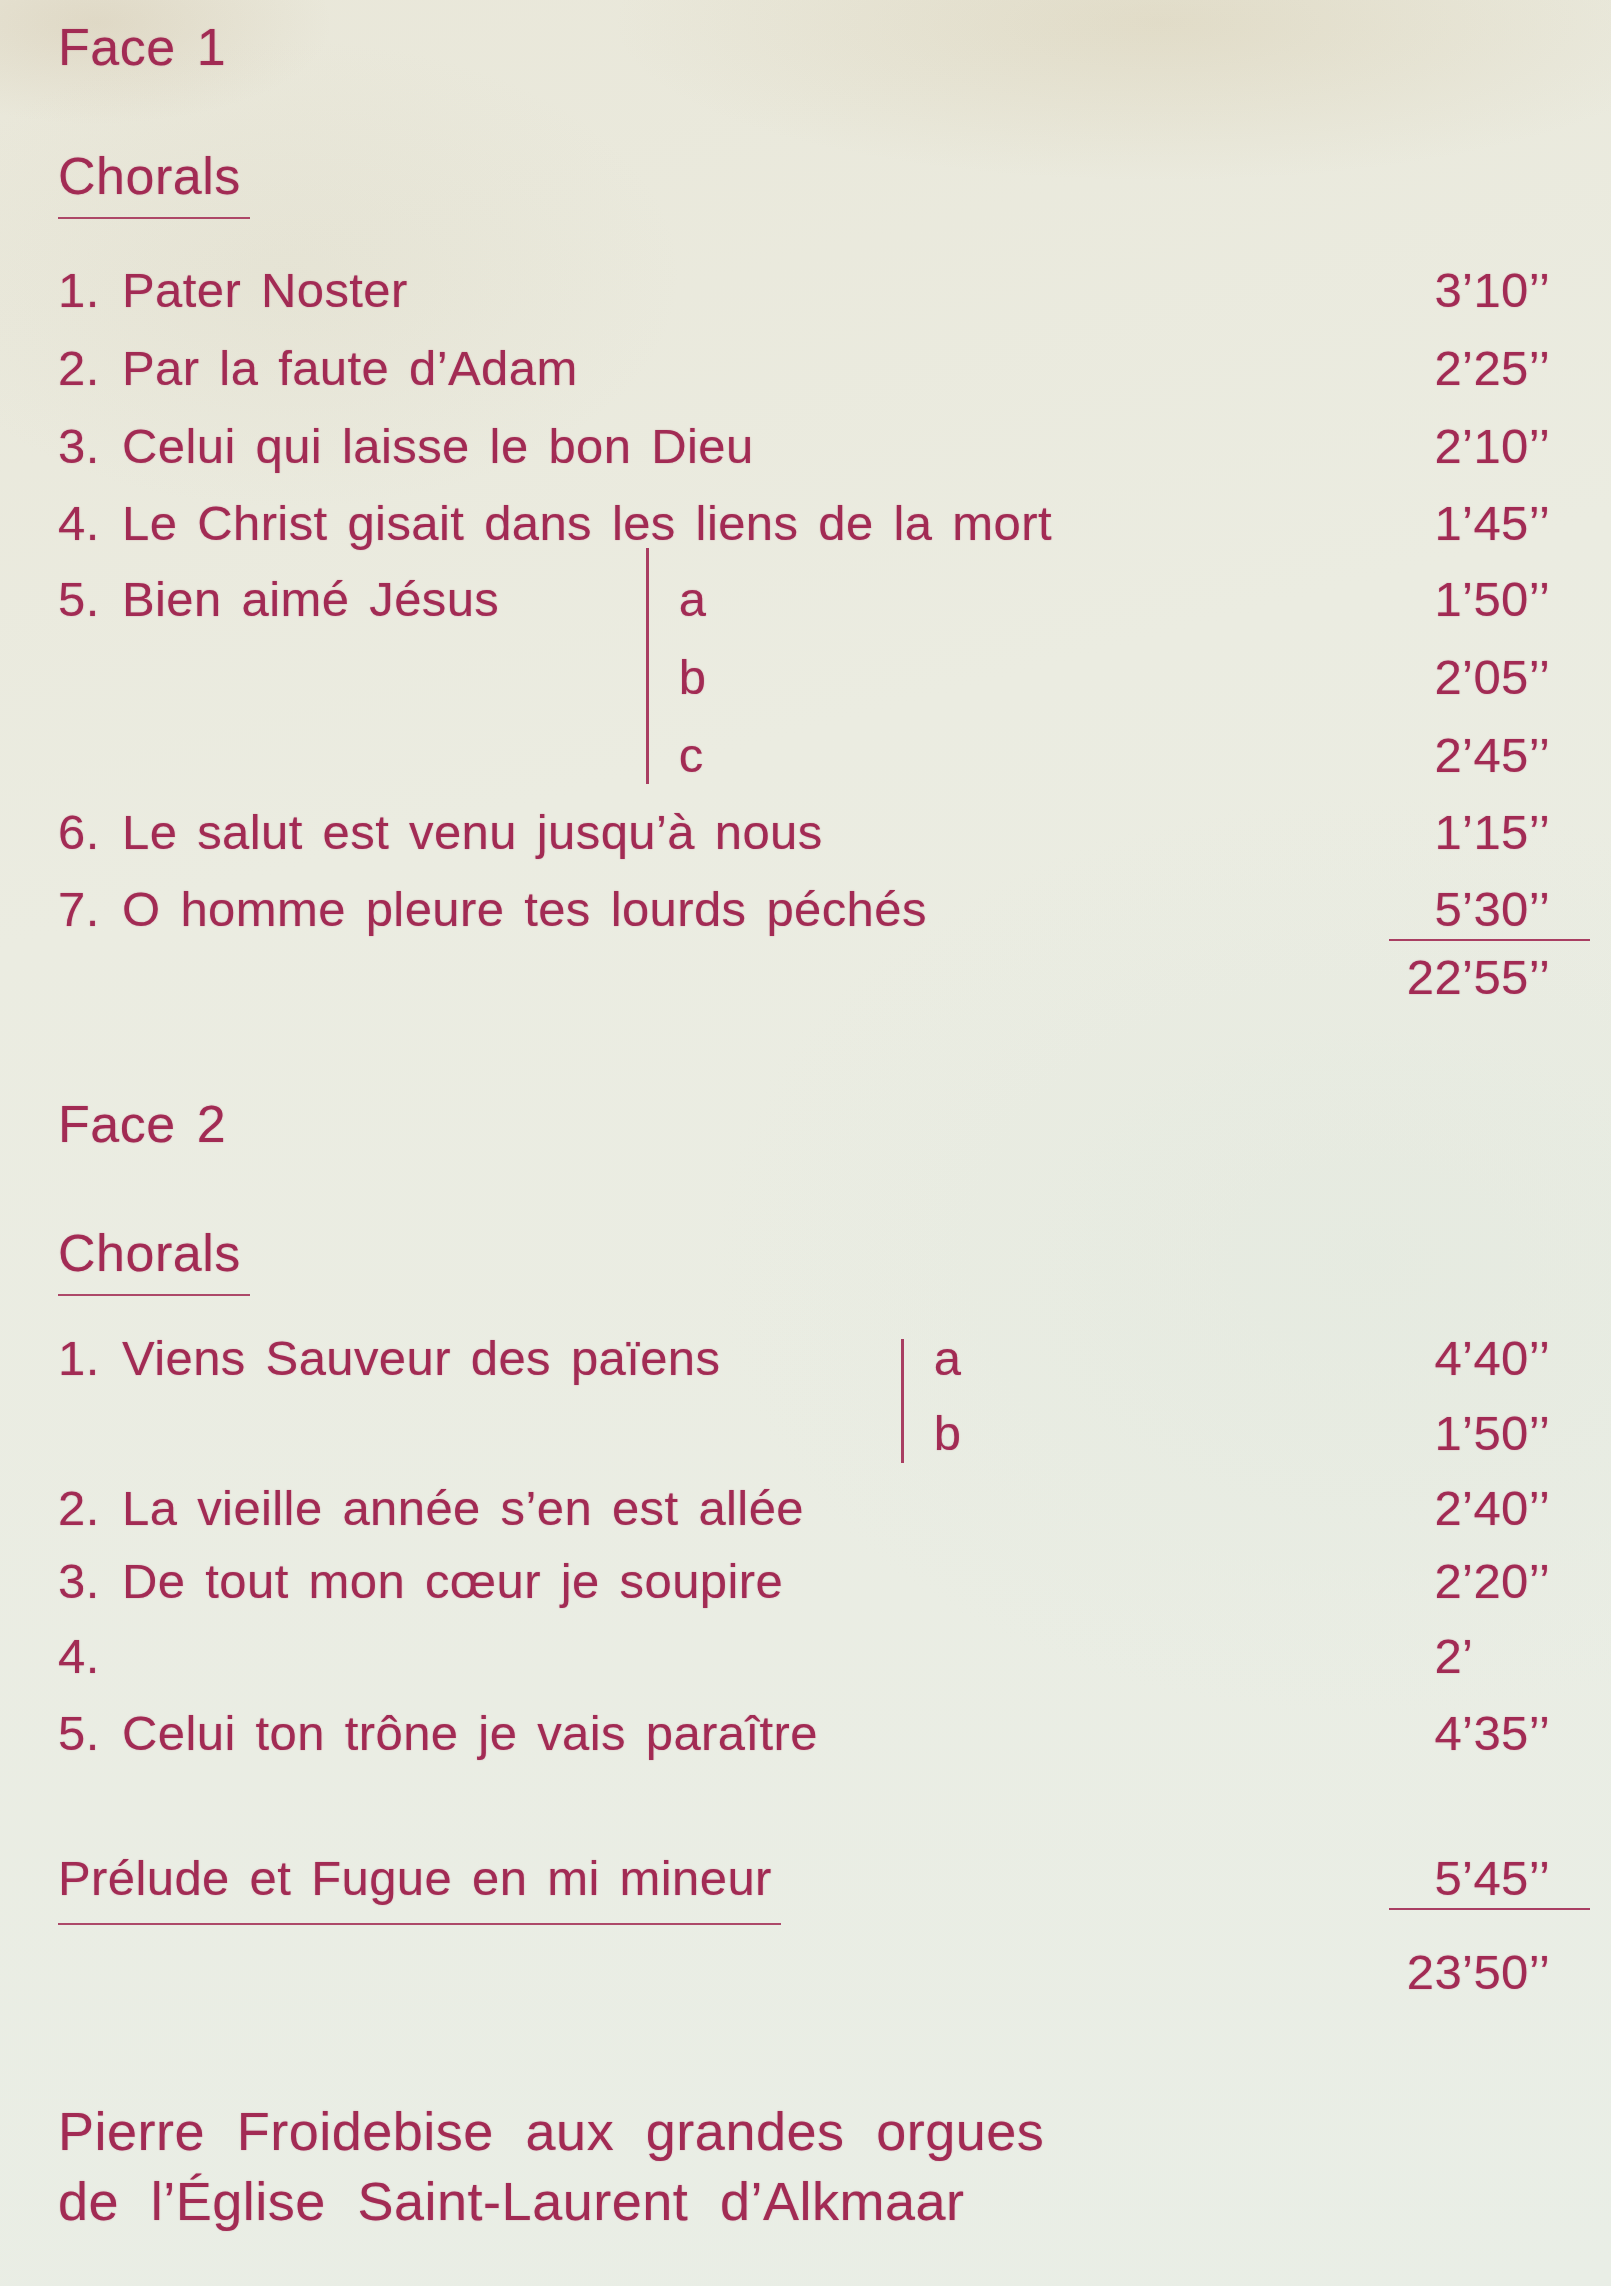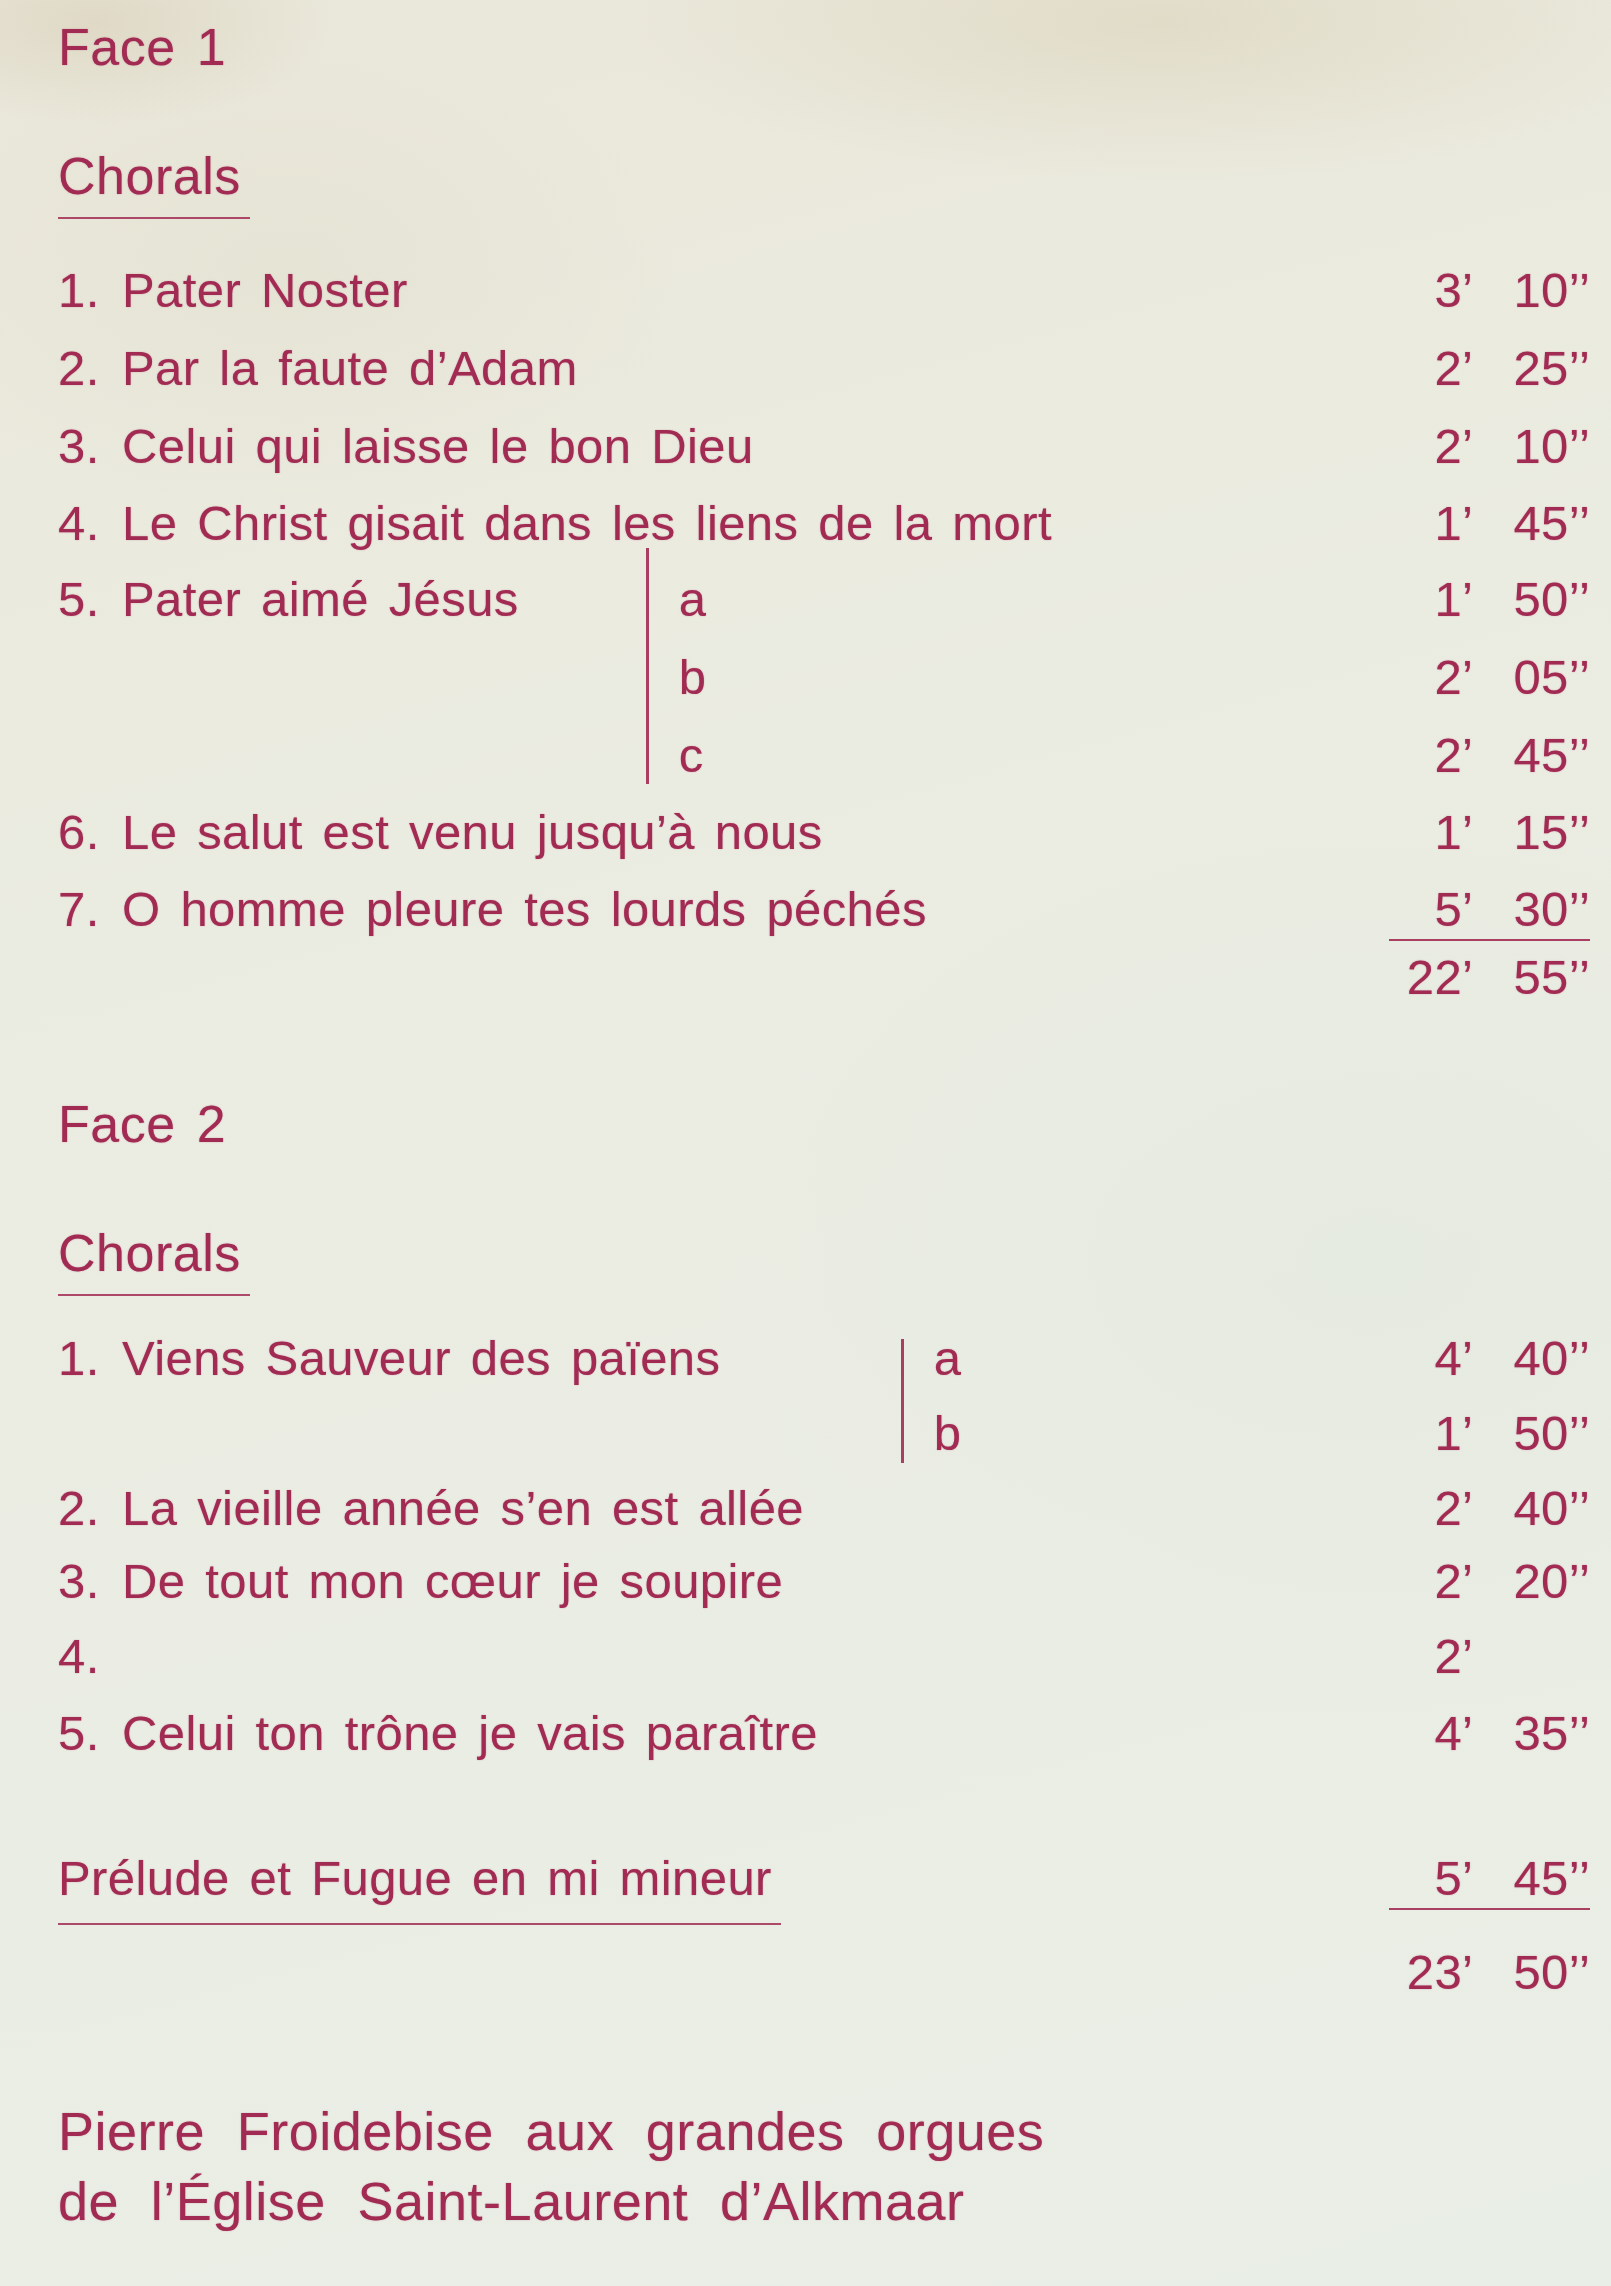--- a/index.html
+++ b/index.html
@@ -30,21 +30,21 @@
   .row {
     position:absolute; left:58px; right:20.6px;
     display:flex; align-items:flex-start;
     font-size:49px; line-height:1.05; letter-spacing:0.4px; word-spacing:0.12em;
     white-space:nowrap;
   }
   .num { width:64px; flex:0 0 auto; }
   .title { flex:0 1 auto; }
   .time { margin-left:auto; display:flex; flex:0 0 auto; }
   .min { width:84px; text-align:right; }
-  .sec { width:117px; text-align:right; }
+  .sec { width:117px; }
   .time.ruled { border-bottom:2.8px solid rgba(162,43,84,0.9); padding-bottom:3.7px; }
   .group { position:absolute; left:58px; right:20.6px; display:flex; align-items:flex-start;
            font-size:49px; line-height:1.05; letter-spacing:0.4px; word-spacing:0.12em; white-space:nowrap; }
   .g-title { display:flex; flex:0 0 auto; }
   .g1 .g-title { width:588px; }
   .g2 .g-title { width:843px; }
   .bar { width:2.8px; background:rgba(162,43,84,0.9); flex:0 0 auto; }
   .g1 .bar { margin-top:-26px; height:236px; }
   .g2 .bar { margin-top:5.6px; height:124px; }
   .subcol { flex:1 1 auto; display:flex; flex-direction:column; }
@@ -101,21 +101,21 @@
     <span class="title">Le Christ gisait dans les liens de la mort</span>
     <span class="time">
       <span class="min">1’</span>
       <span class="sec">45’’</span>
     </span>
   </div>
 
   <div class="group g1 ink" style="top:574px">
     <span class="g-title">
       <span class="num">5.</span>
-      <span class="title">Pater aimé Jésus</span>
+      <span class="title">Bien aimé Jésus</span>
     </span>
     <span class="bar"></span>
     <span class="subcol">
       <span class="subrow">
         <span class="letter">a</span>
         <span class="time">
           <span class="min">1’</span>
           <span class="sec">50’’</span>
         </span>
       </span>

